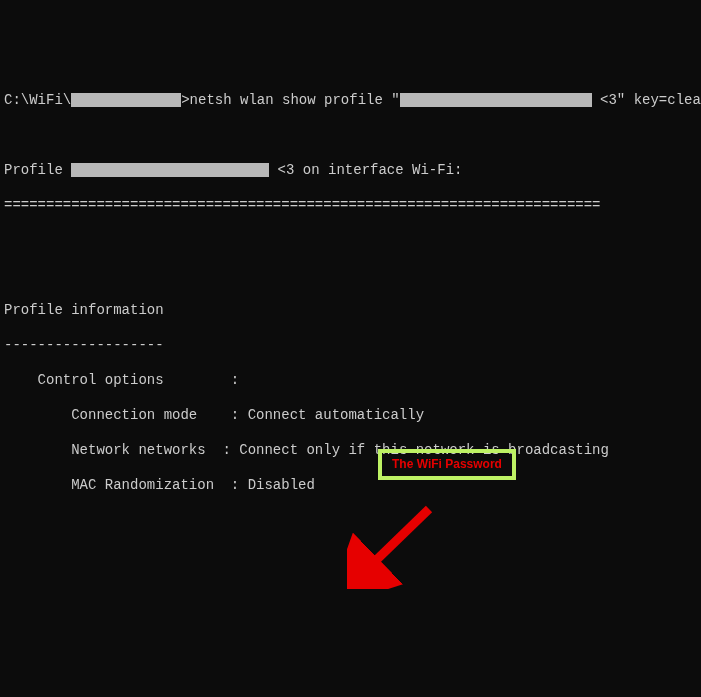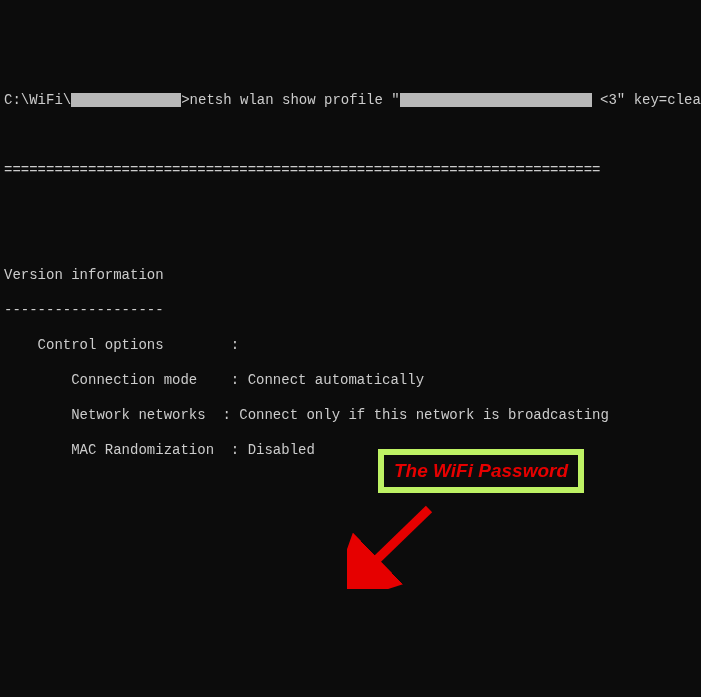--- a/index.html
+++ b/index.html
@@ -24,47 +24,47 @@
       background: #b8b8b8;
       display: inline-block;
       vertical-align: middle;
     }
     .line {
       display: block;
       height: 17.5px;
     }
     .annotation-box {
       position: absolute;
-      border: 6px solid #bef264;
+      border: 4px solid #bef264;
       padding: 4px 10px;
       color: #e60000;
       font-family: Arial, Helvetica, sans-serif;
-      font-size: 19px;
+      font-size: 12px;
       font-weight: bold;
       white-space: normal;
       background: transparent;
-      font-style: italic;
     }
     .arrow-container {
       position: absolute;
       pointer-events: none;
     }
   </style>
 </head>
 <body>
 
 
 
 <div>
 <span class="line"><span>C:\WiFi\</span><span class="redacted" style="width:110px;height:14px;"></span><span>&gt;netsh wlan show profile "</span><span class="redacted" style="width:192px;height:14px;"></span><span> &lt;3" key=clear</span></span>
 <span class="line"></span>
+<span class="line"><span>Profile </span><span class="redacted" style="width:198px;height:14px;"></span><span> &lt;3 on interface Wi-Fi:</span></span>
 <span class="line">=======================================================================</span>
 <span class="line"></span>
 <span class="line"></span>
-<span class="line">Version information</span>
+<span class="line">Profile information</span>
 <span class="line">-------------------</span>
 <span class="line">    Control options        :</span>
 <span class="line"><span>        Connection mode    : </span><span>Connect automatically</span></span>
 <span class="line"><span>        Network networks  : </span><span>Connect only if this network is broadcasting</span></span>
 <span class="line"><span>        MAC Randomization  : </span><span>Disabled</span></span>
 <span class="line"></span>
 
 
 
 

